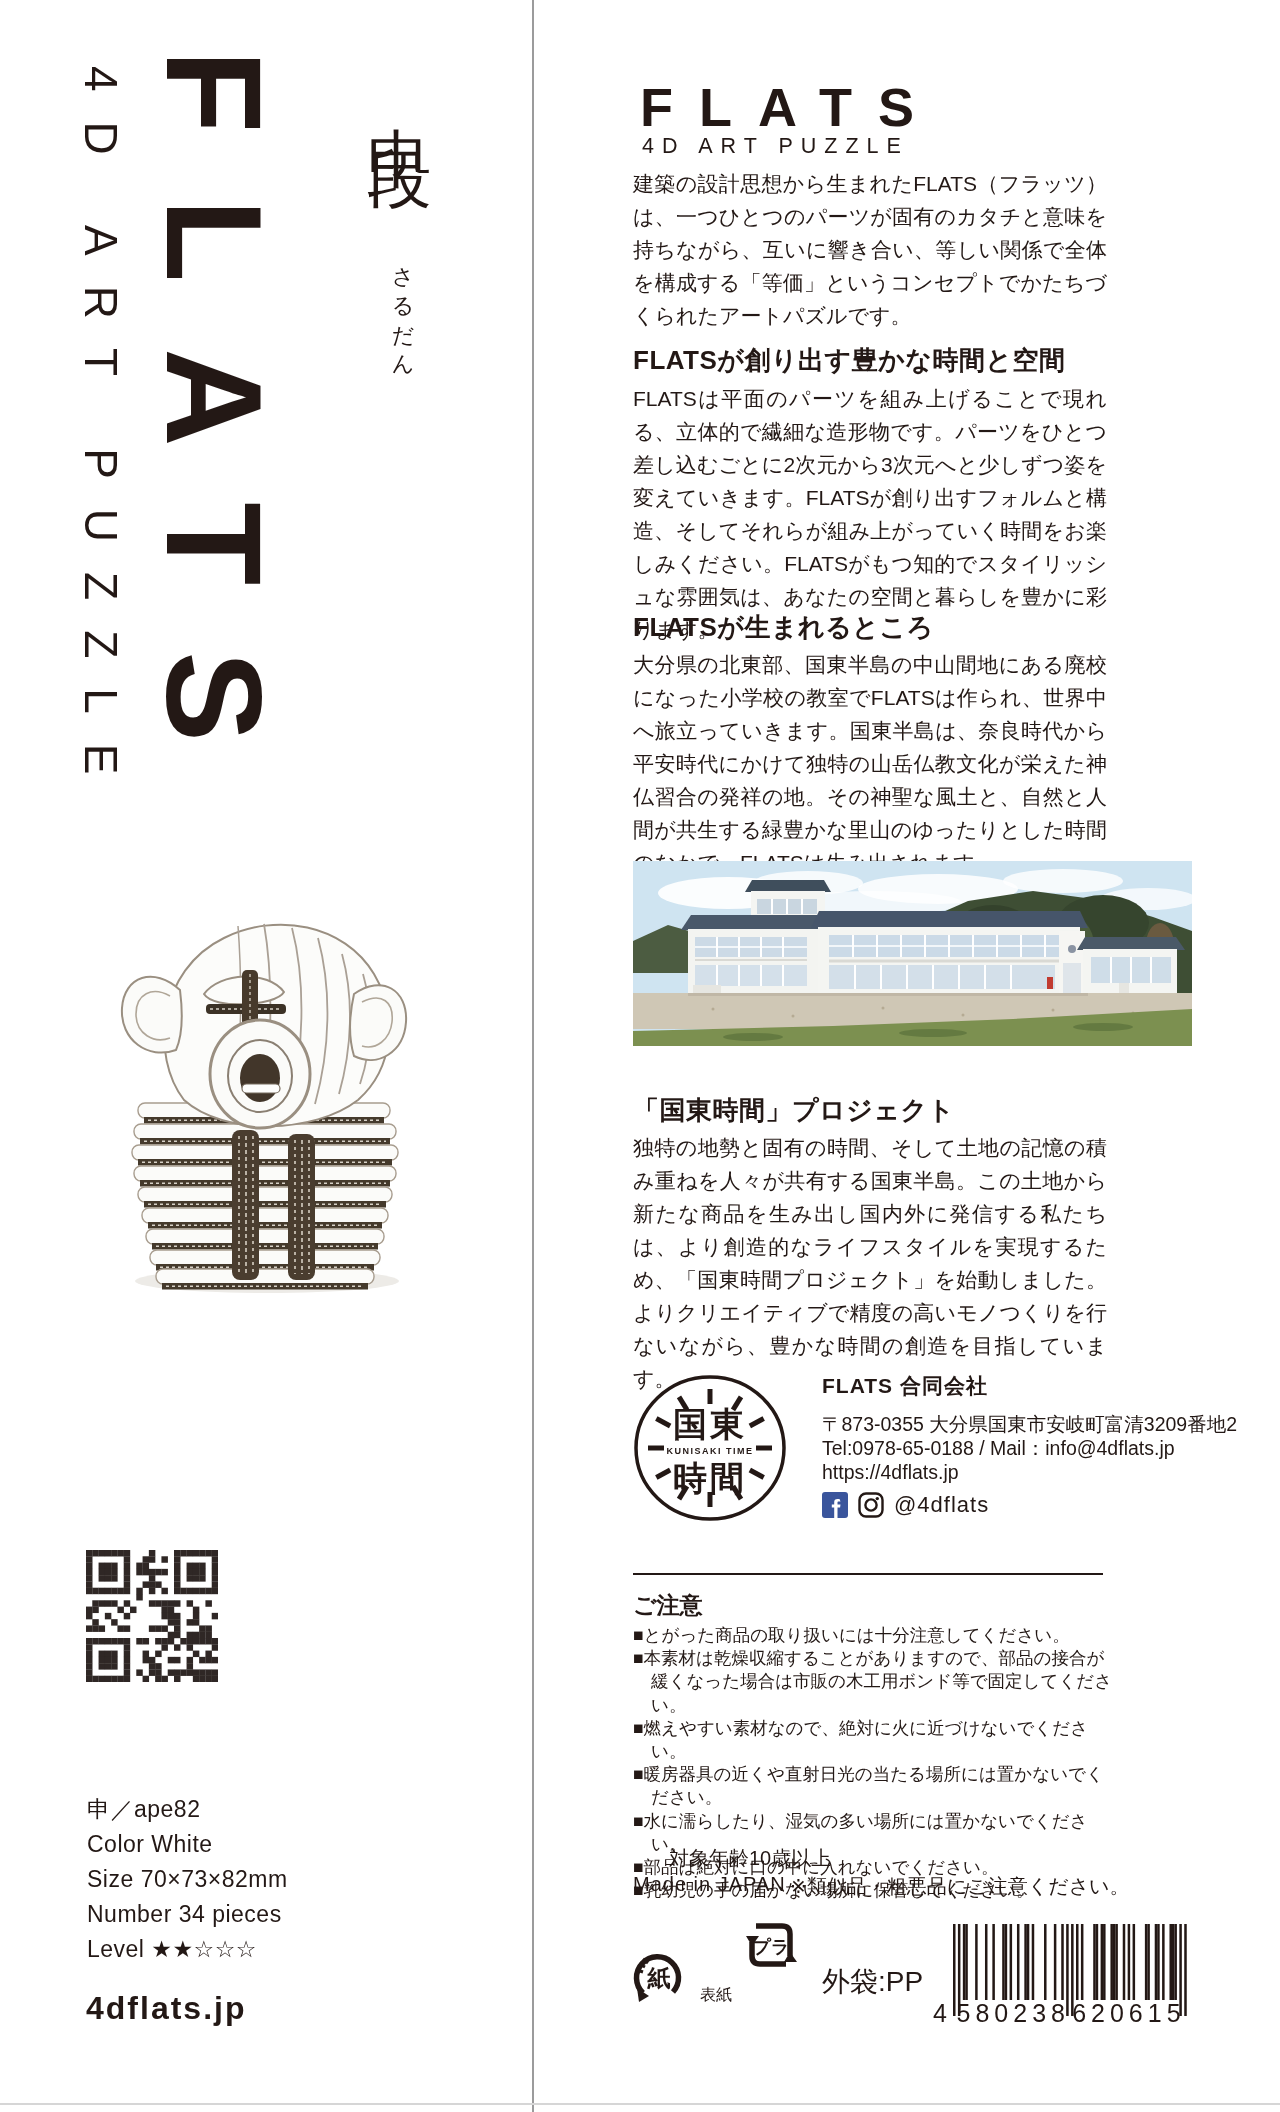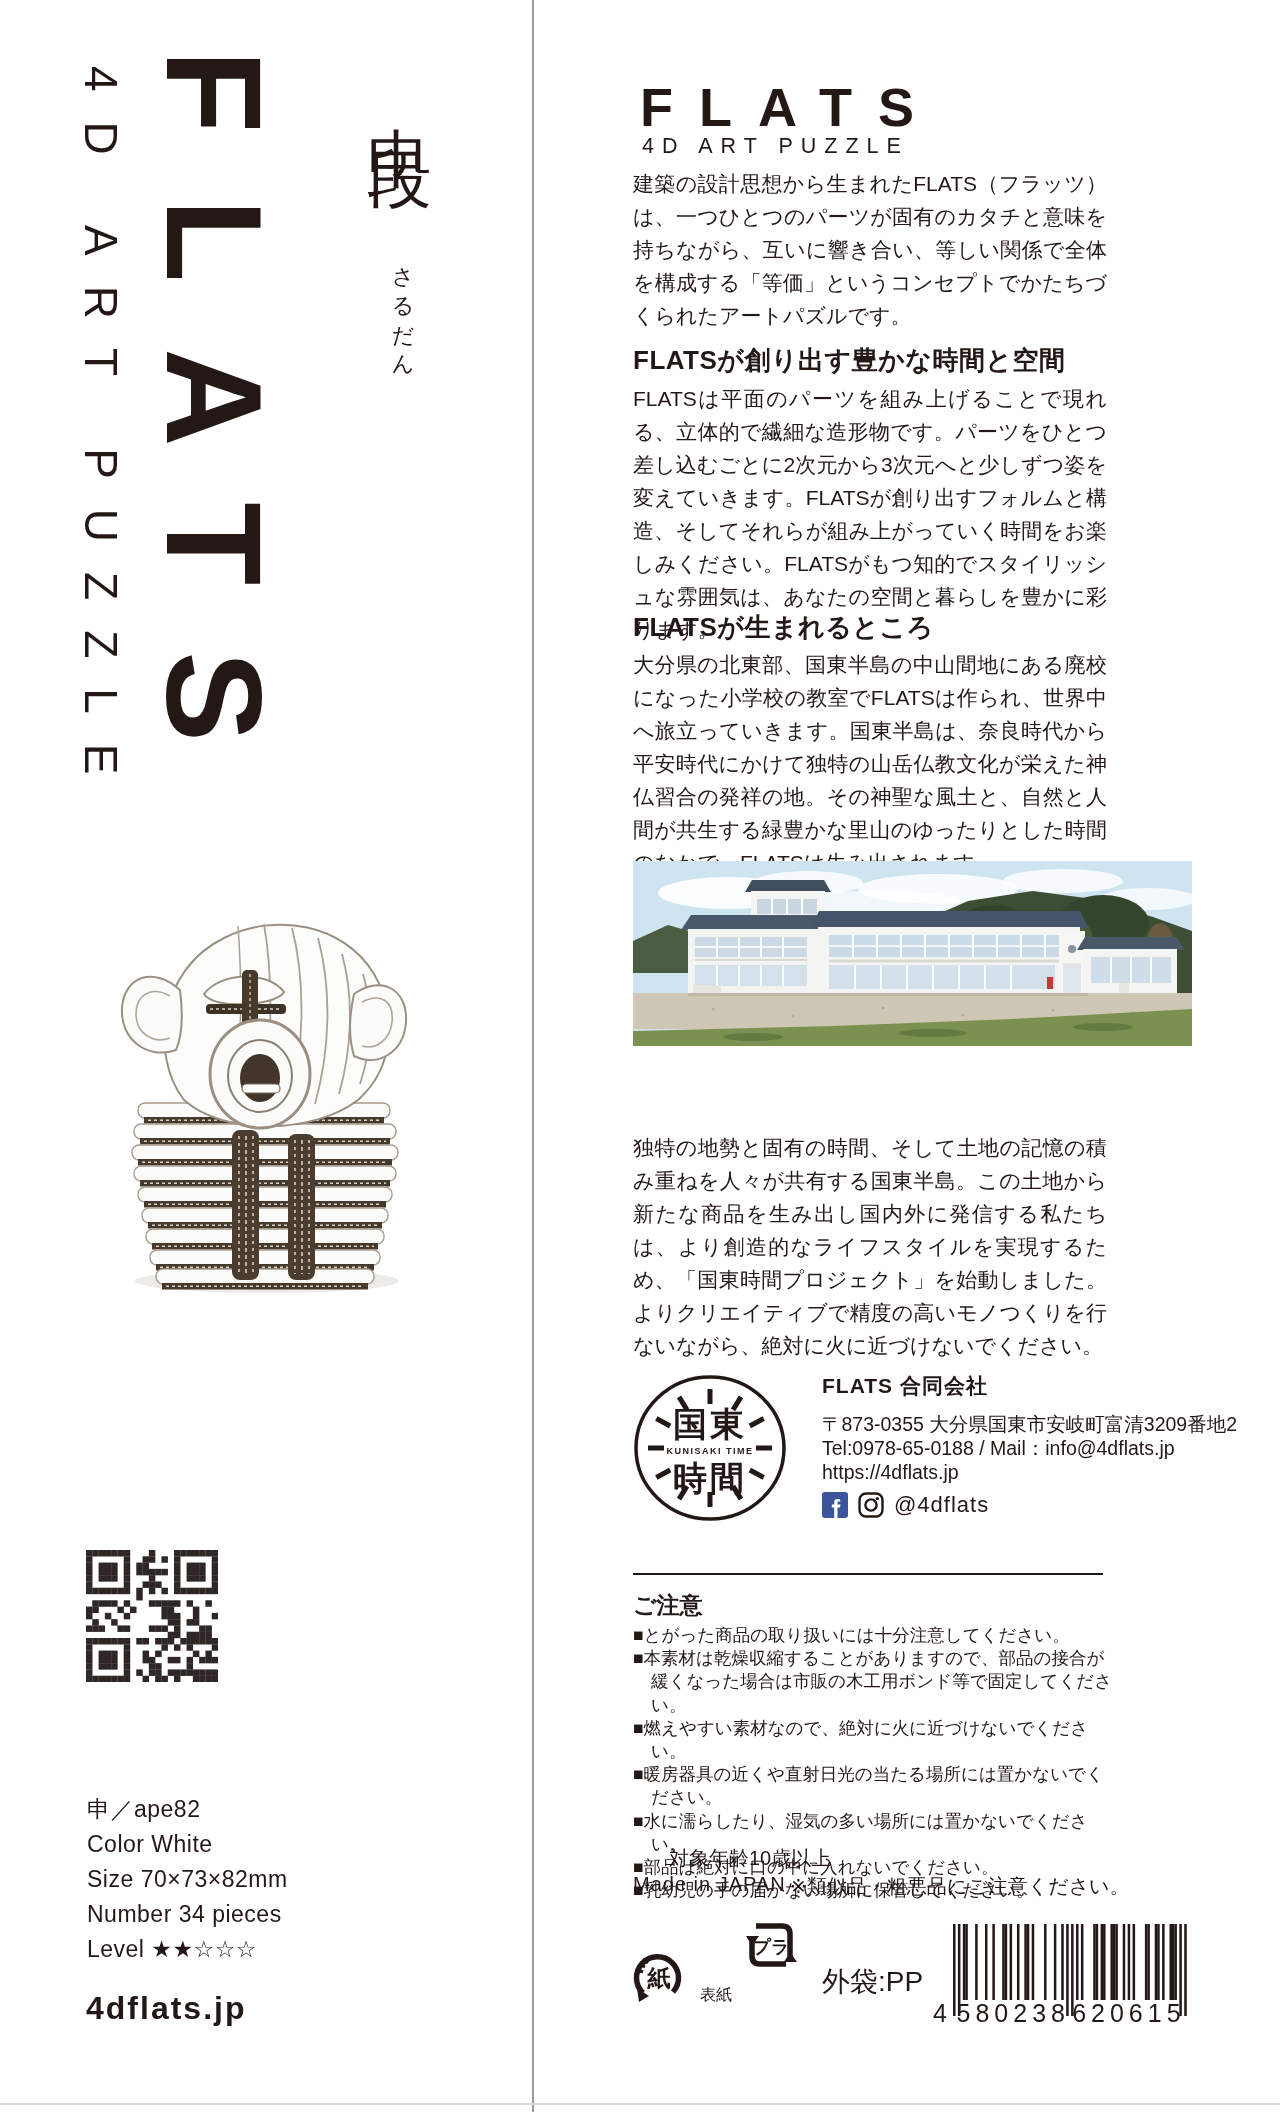--- a/index.html
+++ b/index.html
@@ -466,21 +466,22 @@
         <circle cx="330" cy="154" r="1.5" fill="#b5aa93"></circle>
       <circle cx="420" cy="149" r="1.5" fill="#b5aa93"></circle>
         <circle cx="500" cy="152" r="1.5" fill="#b5aa93"></circle>
       <polygon points="0,170 200,165 380,158 559,148 559,185 0,185" fill="#7c9050"></polygon>
       <ellipse cx="120" cy="176" rx="30" ry="4" fill="#647a41"></ellipse>
       <ellipse cx="300" cy="172" rx="34" ry="4" fill="#647a41"></ellipse>
       <ellipse cx="470" cy="166" rx="30" ry="4" fill="#647a41"></ellipse>
     </svg>
   </div>
 
-  <div class="abs para sec3-b">独特の地勢と固有の時間、そして土地の記憶の積み重ねを人々が共有する国東半島。この土地から新たな商品を生み出し国内外に発信する私たちは、より創造的なライフスタイルを実現するため、「国東時間プロジェクト」を始動しました。よりクリエイティブで精度の高いモノつくりを行ないながら、絶対に火に近づけないでください。</div>
+  <div class="abs sec-h sec3-h">「国東時間」プロジェクト</div>
+  <div class="abs para sec3-b">独特の地勢と固有の時間、そして土地の記憶の積み重ねを人々が共有する国東半島。この土地から新たな商品を生み出し国内外に発信する私たちは、より創造的なライフスタイルを実現するため、「国東時間プロジェクト」を始動しました。よりクリエイティブで精度の高いモノつくりを行ないながら、豊かな時間の創造を目指しています。</div>
 
   <div class="abs stamp-box">
     <svg id="stamp-svg" width="160" height="154" viewBox="0 0 160 154">
       <ellipse cx="80" cy="76" rx="74" ry="71" fill="none" stroke="#231815" stroke-width="3.5"></ellipse>
       <g id="stamp-ticks">
           <line x1="80" y1="32" x2="80" y2="17" stroke="#231815" stroke-width="5"></line>
           <line x1="103" y1="37.894882233484694" x2="111" y2="24.904501176718114" stroke="#231815" stroke-width="5"></line>
           <line x1="119.83716857408417" y1="54" x2="133.6935750346352" y2="46.49999999999999" stroke="#231815" stroke-width="5"></line>
           <line x1="126" y1="76" x2="142" y2="76" stroke="#231815" stroke-width="5"></line>
           <line x1="119.83716857408419" y1="97.99999999999999" x2="133.69357503463522" y2="105.49999999999999" stroke="#231815" stroke-width="5"></line>

